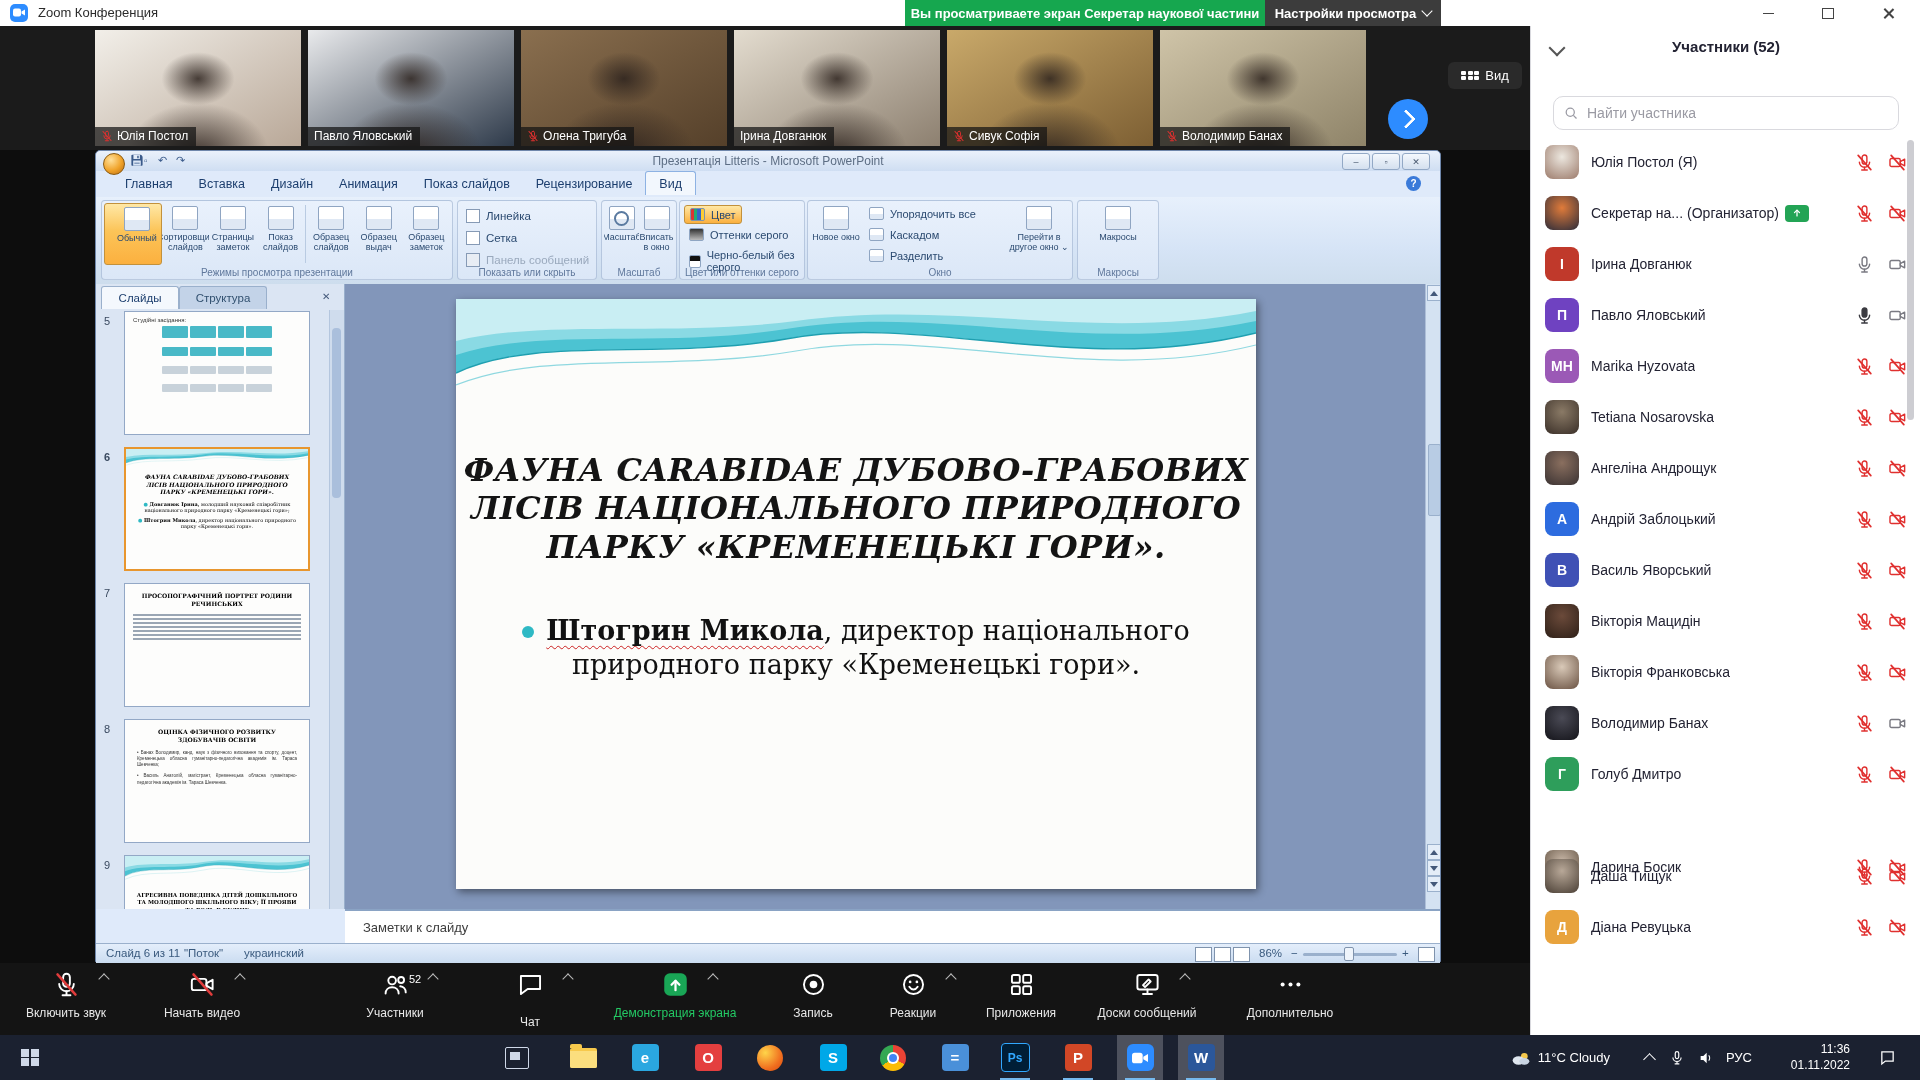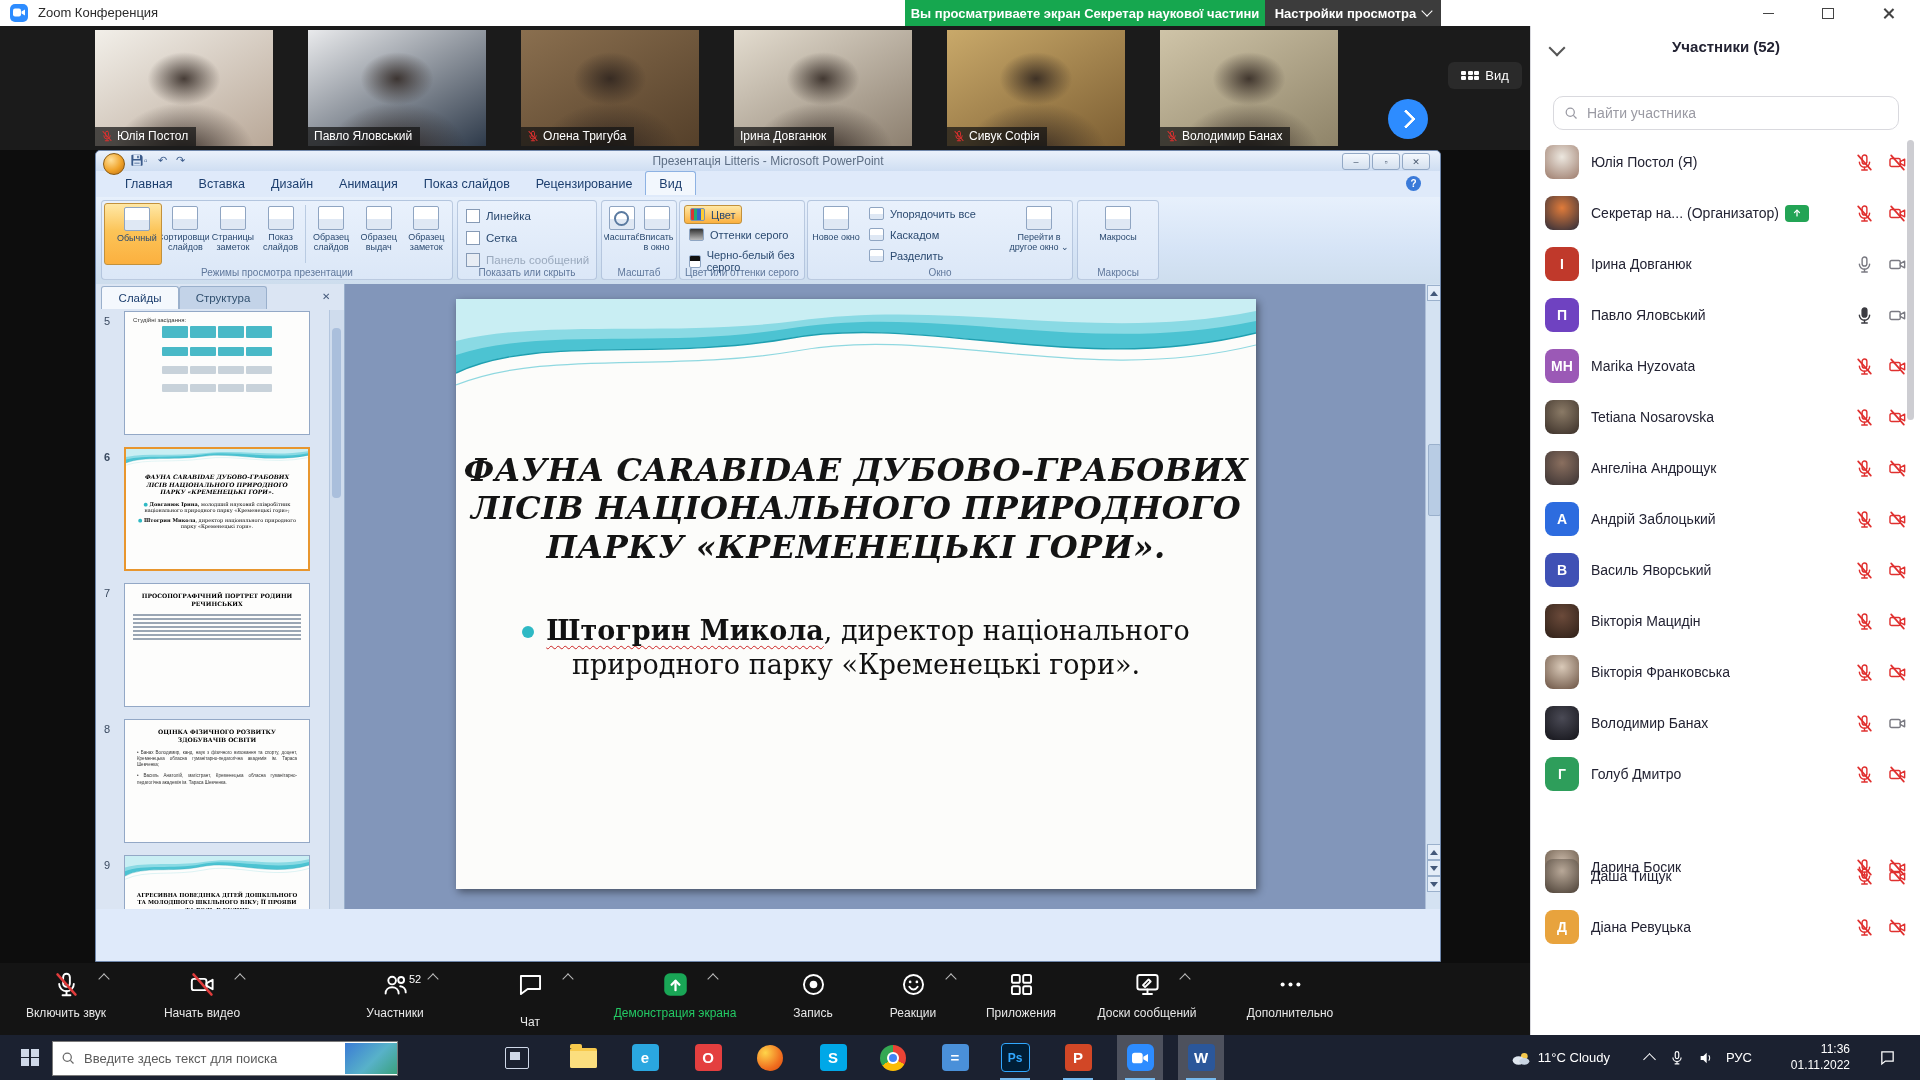--- a/index.html
+++ b/index.html
@@ -17,21 +17,21 @@
            display:flex;align-items:center;justify-content:center;gap:7px;font-weight:bold;}
   .winbtn{top:0;width:46px;height:26px;display:flex;align-items:center;justify-content:center;}
   .wb-min{left:1745px;} .wb-max{left:1805px;} .wb-close{left:1865px;}
   .wb-line{width:11px;height:0;border-top:1.5px solid #444;}
   .wb-sq{width:10px;height:9px;border:1.5px solid #444;}
   .wb-x{position:relative;width:11px;height:11px;}
   .wb-x:before,.wb-x:after{content:"";position:absolute;left:5px;top:-1px;width:1.5px;height:13px;background:#444;}
   .wb-x:before{transform:rotate(45deg);} .wb-x:after{transform:rotate(-45deg);}
   
   #videostrip{left:0;top:26px;width:1530px;height:124px;background:#1b1b1b;}
-  .tile{position:absolute;top:4px;height:116px;width:178px;background:#7f1d1d;overflow:hidden;}
+  .tile{position:absolute;top:4px;height:116px;width:206px;background:#7f1d1d;overflow:hidden;}
   .tile.active{outline:2px solid #39c26d;outline-offset:-2px;}
   .tile .person{position:absolute;left:0;top:0;right:0;bottom:0;}
   .namebar{position:absolute;left:0;bottom:0;display:flex;align-items:center;gap:4px;
            background:rgba(20,20,20,.72);color:#fff;font-size:12px;padding:2px 8px 3px 6px;max-width:95%;white-space:nowrap;}
   #nextbtn{left:1388px;top:99px;width:40px;height:40px;border-radius:50%;background:#2d8cff;display:flex;align-items:center;justify-content:center;}
   #nextbtn span{width:11px;height:11px;border-top:3px solid #fff;border-right:3px solid #fff;transform:rotate(45deg);margin-right:4px;border-radius:1px;}
   #viewbtn{left:1448px;top:36px;width:74px;height:27px;background:#2a2a2a;border-radius:6px;color:#fff;font-size:13px;
            display:flex;align-items:center;justify-content:center;gap:6px;}
   .gridglyph{display:inline-grid;grid-template-columns:5px 5px 5px;grid-gap:1.5px;}
   .gridglyph i{width:5px;height:4px;background:#fff;border-radius:1px;}
@@ -480,21 +480,38 @@
             </div>
           <div class="scrbtn" style="top:576px;">
               <span class="tri-dn"></span>
             </div>
           <div class="scrbtn" style="top:592px;">
               <span class="tri-dn"></span>
             </div>
         </div>
       </div>
 
-
+      <div id="notes" class="abs">
+        <span>Заметки к слайду</span>
+      </div>
+
+      <div id="statusbar" class="abs">
+        <span class="stxt" style="left:10px;">Слайд 6 из 11</span>
+        <span class="stxt" style="left:88px;">"Поток"</span>
+        <span class="stxt" style="left:148px;">украинский</span>
+        <span class="viewico" style="left:1099px;"></span>
+        <span class="viewico" style="left:1118px;"></span>
+        <span class="viewico" style="left:1137px;"></span>
+        <span class="stxt" style="left:1163px;">86%</span>
+        <span class="stxt" style="left:1195px;">−</span>
+        <span id="zoomtrack" class="abs"></span>
+        <span id="zoomthumb" class="abs"></span>
+        <span class="stxt" style="left:1306px;">+</span>
+        <span class="viewico" style="left:1322px;"></span>
+      </div>
     </div>
   </div>
 
   <div id="zoombar" class="abs">
     <div id="tbitems">
         <div class="titem" style="left: 66px;">
           <span><svg width="27" height="27" viewBox="0 0 24 24">
               <g stroke="#fff" stroke-width="1.7" fill="none" stroke-linecap="round" stroke-linejoin="round">
                 <rect x="9" y="2.5" width="6" height="11.5" rx="3"></rect>
                 <path d="M5.5 11.5a6.5 6.5 0 0 0 13 0"></path>
@@ -960,28 +977,20 @@
   </div>
 
   <div id="taskbar" class="abs">
     <div id="startbtn" class="abs">
       <span class="winlogo">
           <i></i>
           <i></i>
           <i></i>
           <i></i>
         </span>
-    </div>
-    <div id="searchbox" class="abs">
-      <svg width="15" height="15" viewBox="0 0 24 24" style="margin-left:8px;flex:none;">
-          <circle cx="10" cy="10" r="6.5" fill="none" stroke="#6a6a6a" stroke-width="2"></circle>
-          <path d="M15 15l5 5" stroke="#6a6a6a" stroke-width="2"></path>
-        </svg>
-      <span class="ph">Введите здесь текст для поиска</span>
-      <span id="bingpic"></span>
     </div>
     <div id="taskview" class="abs">
         <i></i>
       </div>
     <div id="taskapps">
         <div class="appbtn abs" style="left: 560px;">
           <div style="width:27px;height:20px;background:#f7c94c;border-radius:2px;position:relative;">
             <div style="position:absolute;left:0;top:-4px;width:12px;height:4px;background:#f7c94c;border-radius:2px 2px 0 0;"></div>
             <div style="position:absolute;left:0;top:3px;right:0;bottom:0;background:#fbde7e;border-radius:0 0 2px 2px;"></div>
           </div>

